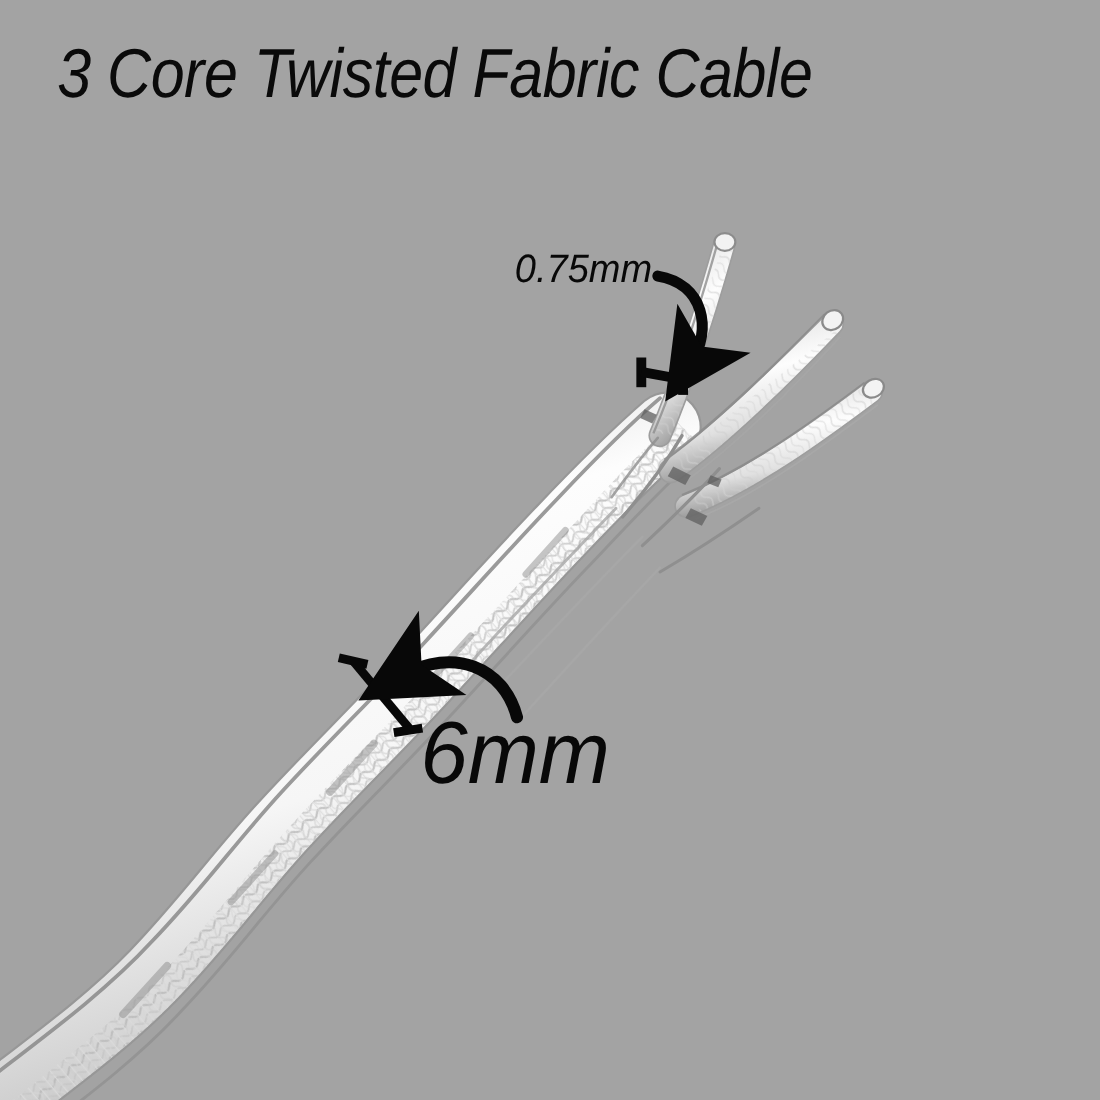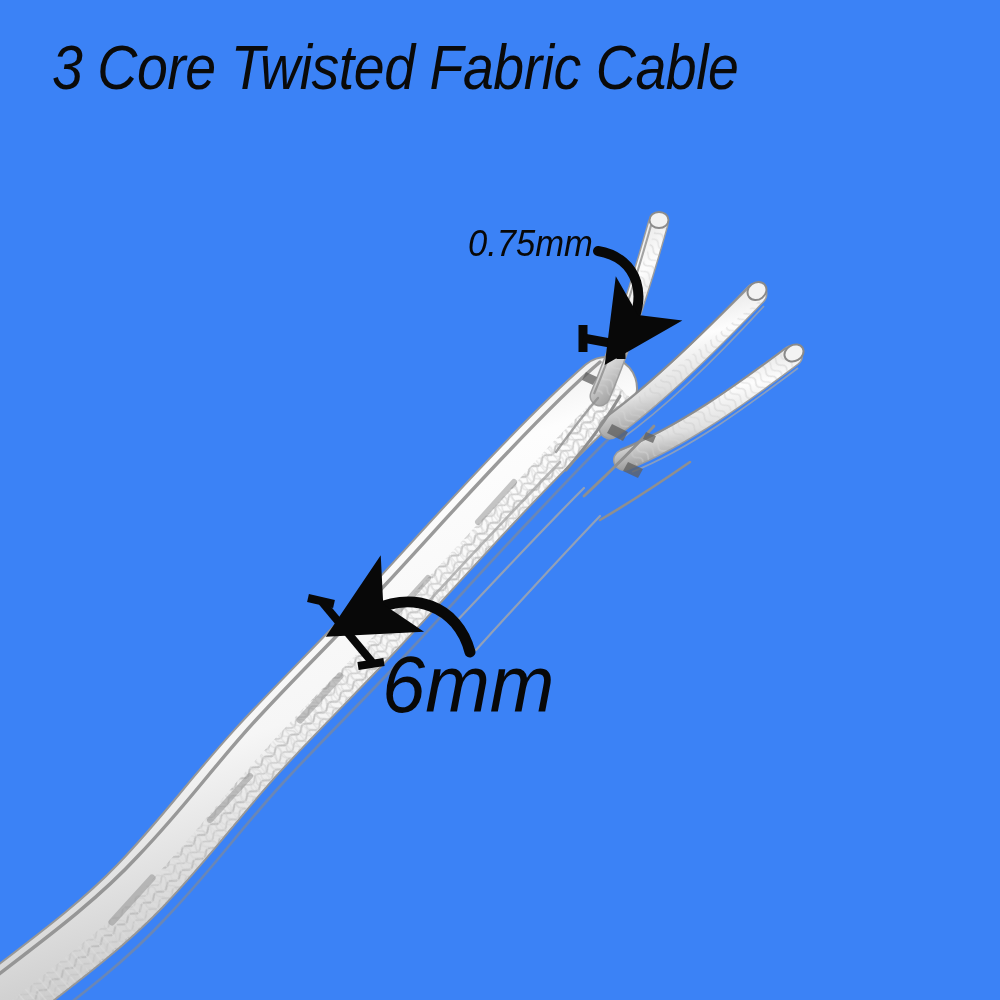--- a/index.html
+++ b/index.html
@@ -4,21 +4,21 @@
 <style>
   html, body {
     margin: 0;
     padding: 0;
     background: #ffffff;
   }
   #page {
     position: relative;
     width: 1000px;
     height: 1000px;
-    background: #3b82f6;
+    background: #a3a3a3;
     overflow: hidden;
     font-family: "Liberation Sans", "DejaVu Sans", sans-serif;
   }
   #artwork {
     position: absolute;
     left: 0;
     top: 0;
     width: 1000px;
     height: 1000px;
   }

